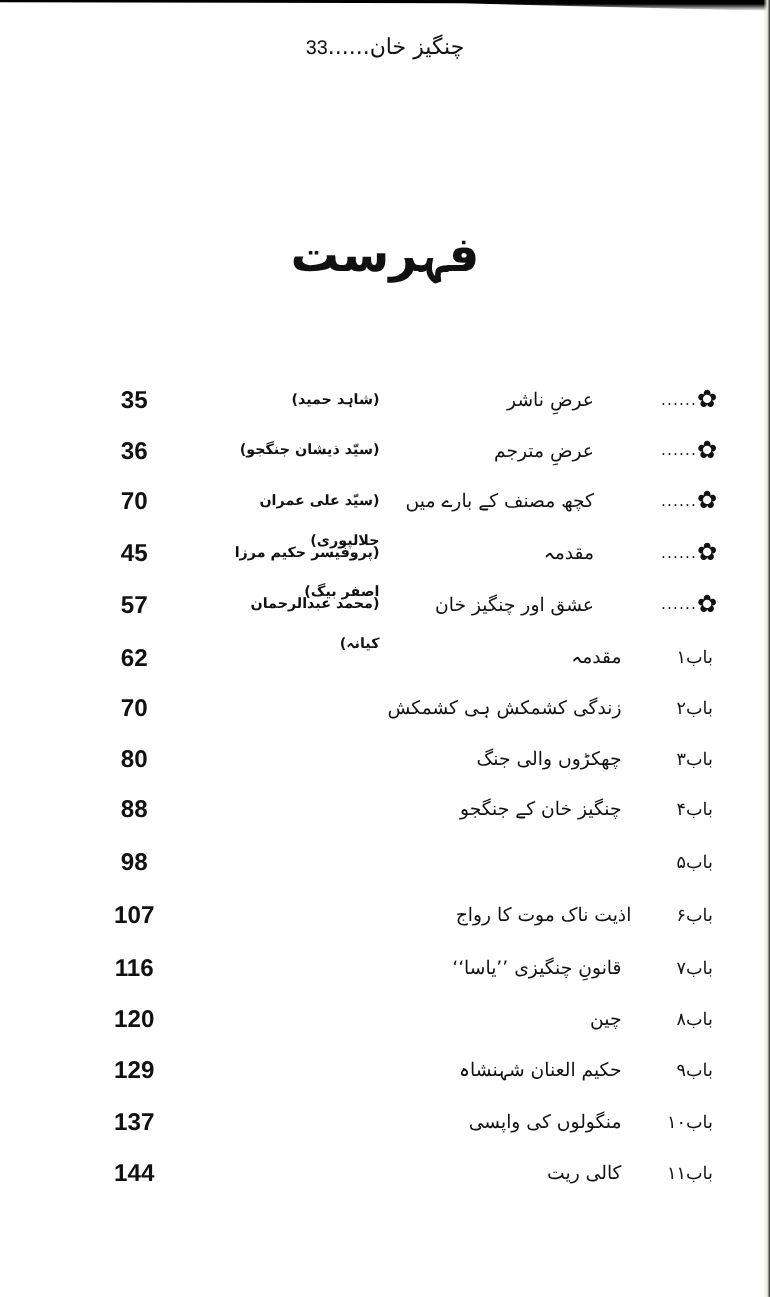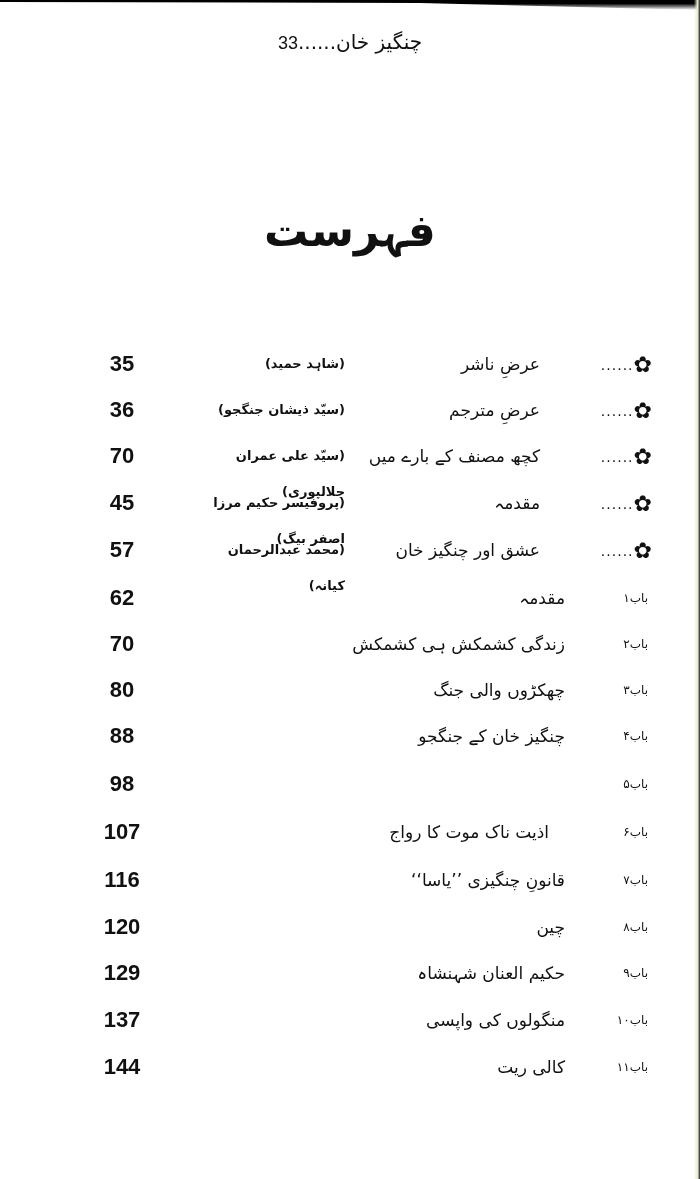--- a/index.html
+++ b/index.html
@@ -37,21 +37,21 @@
       text-align:center; line-height:36px;
     }
     .marker {
       position:absolute; right:48px; width:80px; text-align:right;
       line-height:36px; direction:ltr; font-size:18px;
     }
     .marker .dots { font-size:14px; letter-spacing:1px; vertical-align:middle; }
     .marker .flower { font-size:22px; vertical-align:middle; }
     .chap-label {
       position:absolute; right:52px; width:80px; text-align:right; direction:rtl;
-      font-size:12px; line-height:36px;
+      font-size:16px; line-height:36px;
     }
     .entry-title {
       position:absolute; right:160px; width:280px; text-align:right; direction:rtl;
       font-size:17px; line-height:36px;
     }
     .author {
       position:absolute; left:195px; width:150px; text-align:right; direction:rtl;
       font-size:13px; line-height:36px; font-weight:bold;
     }
   </style>
@@ -119,21 +119,21 @@
     <span class="pg">88</span>
     <span class="entry-title" style="right:135px">چنگیز خان کے جنگجو</span>
     <span class="chap-label">باب۴</span>
   </div>
   <div class="row" style="top:766px">
     <span class="pg">98</span>
     <span class="chap-label">باب۵</span>
   </div>
   <div class="row" style="top:814px">
     <span class="pg">107</span>
-    <span class="entry-title" style="right:151px">اذیت ناک موت کا رواج</span>
+    <span class="entry-title" style="right:126px">اذیت ناک موت کا رواج</span>
     <span class="chap-label">باب۶</span>
   </div>
   <div class="row" style="top:862px">
     <span class="pg">116</span>
     <span class="entry-title" style="right:135px">قانونِ چنگیزی ’’یاسا‘‘</span>
     <span class="chap-label">باب۷</span>
   </div>
   <div class="row" style="top:909px">
     <span class="pg">120</span>
     <span class="entry-title" style="right:135px">چین</span>

